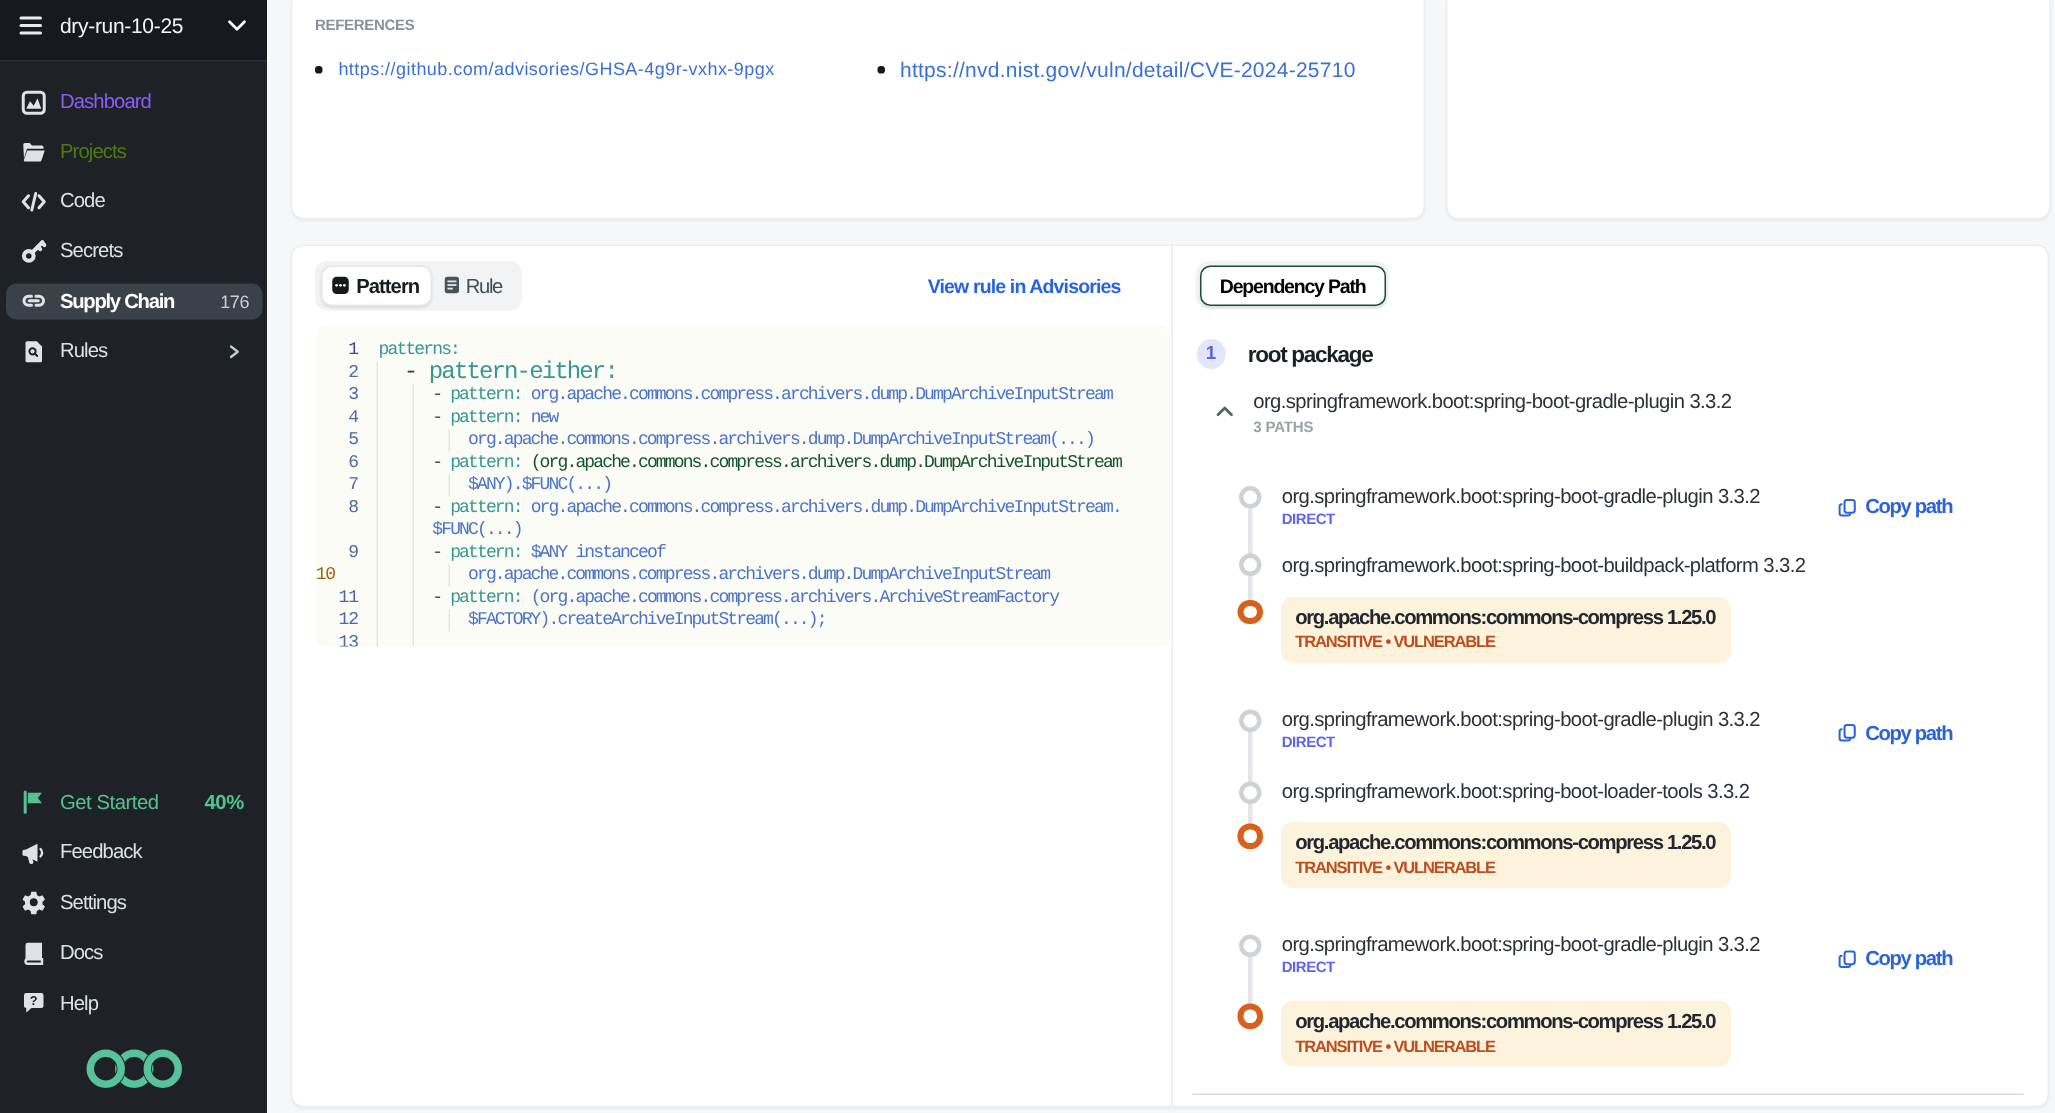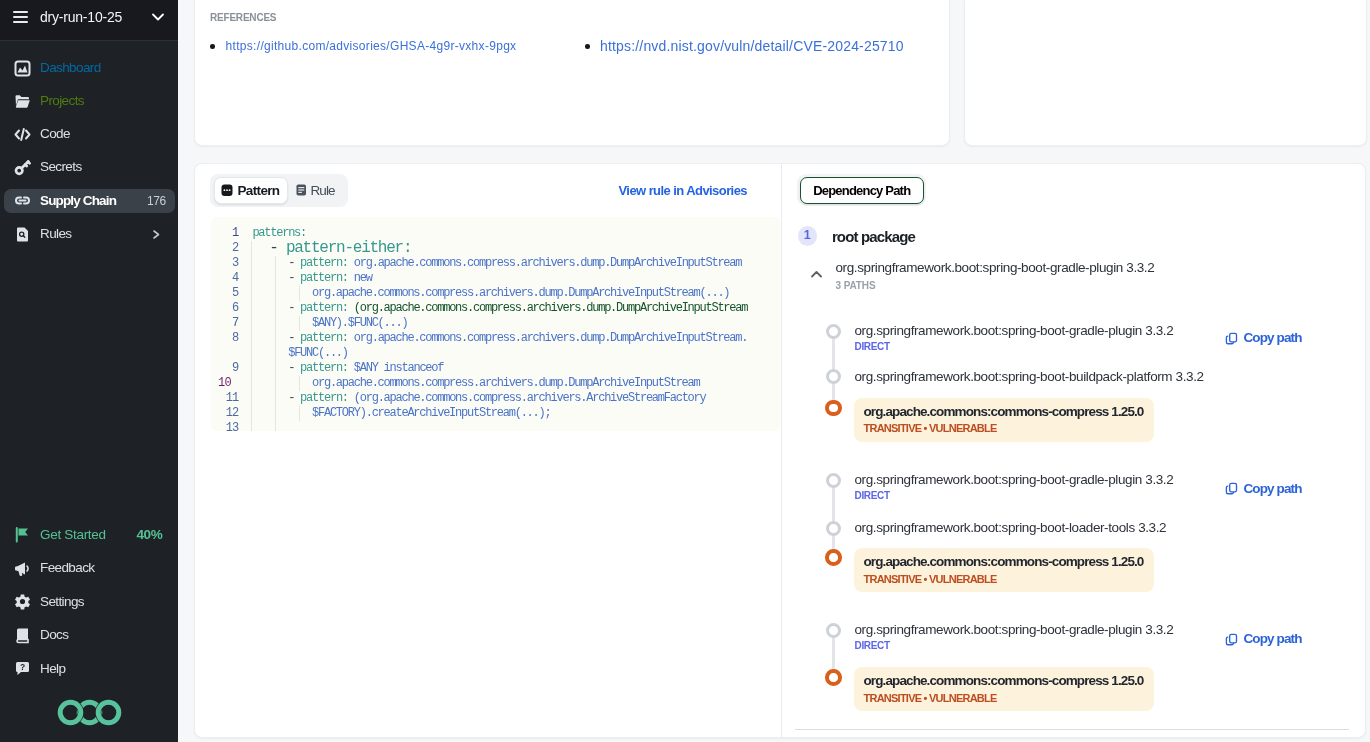--- a/index.html
+++ b/index.html
@@ -13,21 +13,21 @@
 <div class="abs" style="left:13px;top:15.5px;width:14.5px;height:2px;background:#e8ebee;border-radius:1px;"></div>
 <div class="abs" style="left:13px;top:20.5px;width:14.5px;height:2px;background:#e8ebee;border-radius:1px;"></div>
 <div class="txt" style="left:40px;top:7.5px;height:18px;line-height:18px;font-size:14px;color:#f2f4f6;letter-spacing:-0.21px;">dry-run-10-25</div>
 <svg class="abs" style="left:151px;top:12px;" width="14" height="10" viewBox="0 0 14 10">
     <polyline points="2,2.5 7,7.5 12,2.5" fill="none" stroke="#fff" stroke-width="1.8" stroke-linecap="round" stroke-linejoin="round"></polyline>
   </svg>
 <svg class="abs" style="left:14px;top:59.5px;" width="17" height="17" viewBox="0 0 17 17">
     <rect x="1.5" y="1.5" width="14" height="14" rx="2.5" fill="none" stroke="#dfe3e8" stroke-width="2"></rect>
     <path d="M3.5 12.5 L6 7.5 L8.5 10.5 L11 5.5 L13.5 12.5 Z" fill="#dfe3e8"></path>
   </svg>
-<div class="txt" style="left:40px;top:59.2px;height:17.5px;line-height:17.5px;font-size:13.5px;color:#0369a1;letter-spacing:-0.6px;">Dashboard</div>
+<div class="txt" style="left:40px;top:59.2px;height:17.5px;line-height:17.5px;font-size:13.5px;color:#8b5cf6;letter-spacing:-0.6px;">Dashboard</div>
 <svg class="abs" style="left:14px;top:92.5px;" width="17" height="17" viewBox="0 0 17 17">
     <path d="M1.5 3.5 q0-1.2 1.2-1.2 h3.1 l1.5 1.7 h6.5 q1.2 0 1.2 1.2 v1 h-11 l-2 6.3 Z" fill="#dfe3e8"></path>
     <path d="M4.2 7.3 h11.6 l-2.1 6.5 q-.3 .9-1.2 .9 H2.7 q-1 0-.8-1 Z" fill="#dfe3e8"></path>
   </svg>
 <div class="txt" style="left:40px;top:92.2px;height:17.5px;line-height:17.5px;font-size:13.5px;color:#4d7c0f;letter-spacing:-0.6px;">Projects</div>
 <svg class="abs" style="left:14px;top:125.5px;" width="17" height="17" viewBox="0 0 17 17">
     <polyline points="5,4.5 1.5,8.5 5,12.5" fill="none" stroke="#dfe3e8" stroke-width="2" stroke-linecap="round" stroke-linejoin="round"></polyline>
     <polyline points="12,4.5 15.5,8.5 12,12.5" fill="none" stroke="#dfe3e8" stroke-width="2" stroke-linecap="round" stroke-linejoin="round"></polyline>
     <line x1="9.8" y1="3" x2="7.2" y2="14" stroke="#dfe3e8" stroke-width="2" stroke-linecap="round"></line>
   </svg>
@@ -131,21 +131,21 @@
 <div class="abs" style="left:210.5px;top:300.5px;width:28px;height:15px;line-height:15px;text-align:right;font-family:'Liberation Mono',monospace;font-size:12px;letter-spacing:-0.8px;color:#4a69a5;">6</div>
 <div class="abs" style="left:252.4px;top:300.5px;height:15px;line-height:15px;font-family:'Liberation Mono',monospace;font-size:12px;letter-spacing:-1.24px;white-space:pre;">      <span style="color:#3c4350">-</span> <span style="color:#38988f">pattern:</span> <span style="color:#14532d">(org.apache.commons.compress.archivers.dump.DumpArchiveInputStream</span></div>
 <div class="abs" style="left:210.5px;top:315.5px;width:28px;height:15px;line-height:15px;text-align:right;font-family:'Liberation Mono',monospace;font-size:12px;letter-spacing:-0.8px;color:#4a69a5;">7</div>
 <div class="abs" style="left:252.4px;top:315.5px;height:15px;line-height:15px;font-family:'Liberation Mono',monospace;font-size:12px;letter-spacing:-1.24px;white-space:pre;">          <span style="color:#4b74c8">$ANY).$FUNC(...)</span></div>
 <div class="abs" style="left:210.5px;top:330.5px;width:28px;height:15px;line-height:15px;text-align:right;font-family:'Liberation Mono',monospace;font-size:12px;letter-spacing:-0.8px;color:#4a69a5;">8</div>
 <div class="abs" style="left:252.4px;top:330.5px;height:15px;line-height:15px;font-family:'Liberation Mono',monospace;font-size:12px;letter-spacing:-1.24px;white-space:pre;">      <span style="color:#3c4350">-</span> <span style="color:#38988f">pattern:</span> <span style="color:#4b74c8">org.apache.commons.compress.archivers.dump.DumpArchiveInputStream.</span></div>
 <div class="abs" style="left:210.5px;top:345.5px;width:28px;height:15px;line-height:15px;text-align:right;font-family:'Liberation Mono',monospace;font-size:12px;letter-spacing:-0.8px;color:#4a69a5;"></div>
 <div class="abs" style="left:252.4px;top:345.5px;height:15px;line-height:15px;font-family:'Liberation Mono',monospace;font-size:12px;letter-spacing:-1.24px;white-space:pre;">      <span style="color:#4b74c8">$FUNC(...)</span></div>
 <div class="abs" style="left:210.5px;top:360.5px;width:28px;height:15px;line-height:15px;text-align:right;font-family:'Liberation Mono',monospace;font-size:12px;letter-spacing:-0.8px;color:#4a69a5;">9</div>
 <div class="abs" style="left:252.4px;top:360.5px;height:15px;line-height:15px;font-family:'Liberation Mono',monospace;font-size:12px;letter-spacing:-1.24px;white-space:pre;">      <span style="color:#3c4350">-</span> <span style="color:#38988f">pattern:</span> <span style="color:#4b74c8">$ANY</span> <span style="color:#4b74c8">instanceof</span></div>
-<div class="abs" style="left:210.5px;top:375.5px;width:28px;height:15px;line-height:15px;text-align:center;font-family:'Liberation Mono',monospace;font-size:12px;letter-spacing:-0.8px;color:#701a75;">10</div>
+<div class="abs" style="left:210.5px;top:375.5px;width:28px;height:15px;line-height:15px;text-align:left;font-family:'Liberation Mono',monospace;font-size:12px;letter-spacing:-0.8px;color:#a16207;">10</div>
 <div class="abs" style="left:252.4px;top:375.5px;height:15px;line-height:15px;font-family:'Liberation Mono',monospace;font-size:12px;letter-spacing:-1.24px;white-space:pre;">          <span style="color:#4b74c8">org.apache.commons.compress.archivers.dump.DumpArchiveInputStream</span></div>
 <div class="abs" style="left:210.5px;top:390.5px;width:28px;height:15px;line-height:15px;text-align:right;font-family:'Liberation Mono',monospace;font-size:12px;letter-spacing:-0.8px;color:#4a69a5;">11</div>
 <div class="abs" style="left:252.4px;top:390.5px;height:15px;line-height:15px;font-family:'Liberation Mono',monospace;font-size:12px;letter-spacing:-1.24px;white-space:pre;">      <span style="color:#3c4350">-</span> <span style="color:#38988f">pattern:</span> <span style="color:#4b74c8">(org.apache.commons.compress.archivers.ArchiveStreamFactory</span></div>
 <div class="abs" style="left:210.5px;top:405.5px;width:28px;height:15px;line-height:15px;text-align:right;font-family:'Liberation Mono',monospace;font-size:12px;letter-spacing:-0.8px;color:#4a69a5;">12</div>
 <div class="abs" style="left:252.4px;top:405.5px;height:15px;line-height:15px;font-family:'Liberation Mono',monospace;font-size:12px;letter-spacing:-1.24px;white-space:pre;">          <span style="color:#4b74c8">$FACTORY).createArchiveInputStream(...);</span></div>
 <div class="abs" style="left:210.5px;top:420.5px;width:28px;height:15px;line-height:15px;text-align:right;font-family:'Liberation Mono',monospace;font-size:12px;letter-spacing:-0.8px;color:#4a69a5;">13</div>
 <div class="abs" style="left:210.5px;top:431px;width:569px;height:8px;background:#fff;"></div>
 <div class="abs" style="left:251.4px;top:240.5px;width:1px;height:190.5px;background:#e4e6df;"></div>
 <div class="abs" style="left:275.2px;top:255.5px;width:1px;height:175.5px;background:#e4e6df;"></div>
 <div class="abs" style="left:299px;top:285.5px;width:1px;height:15px;background:#e4e6df;"></div>

